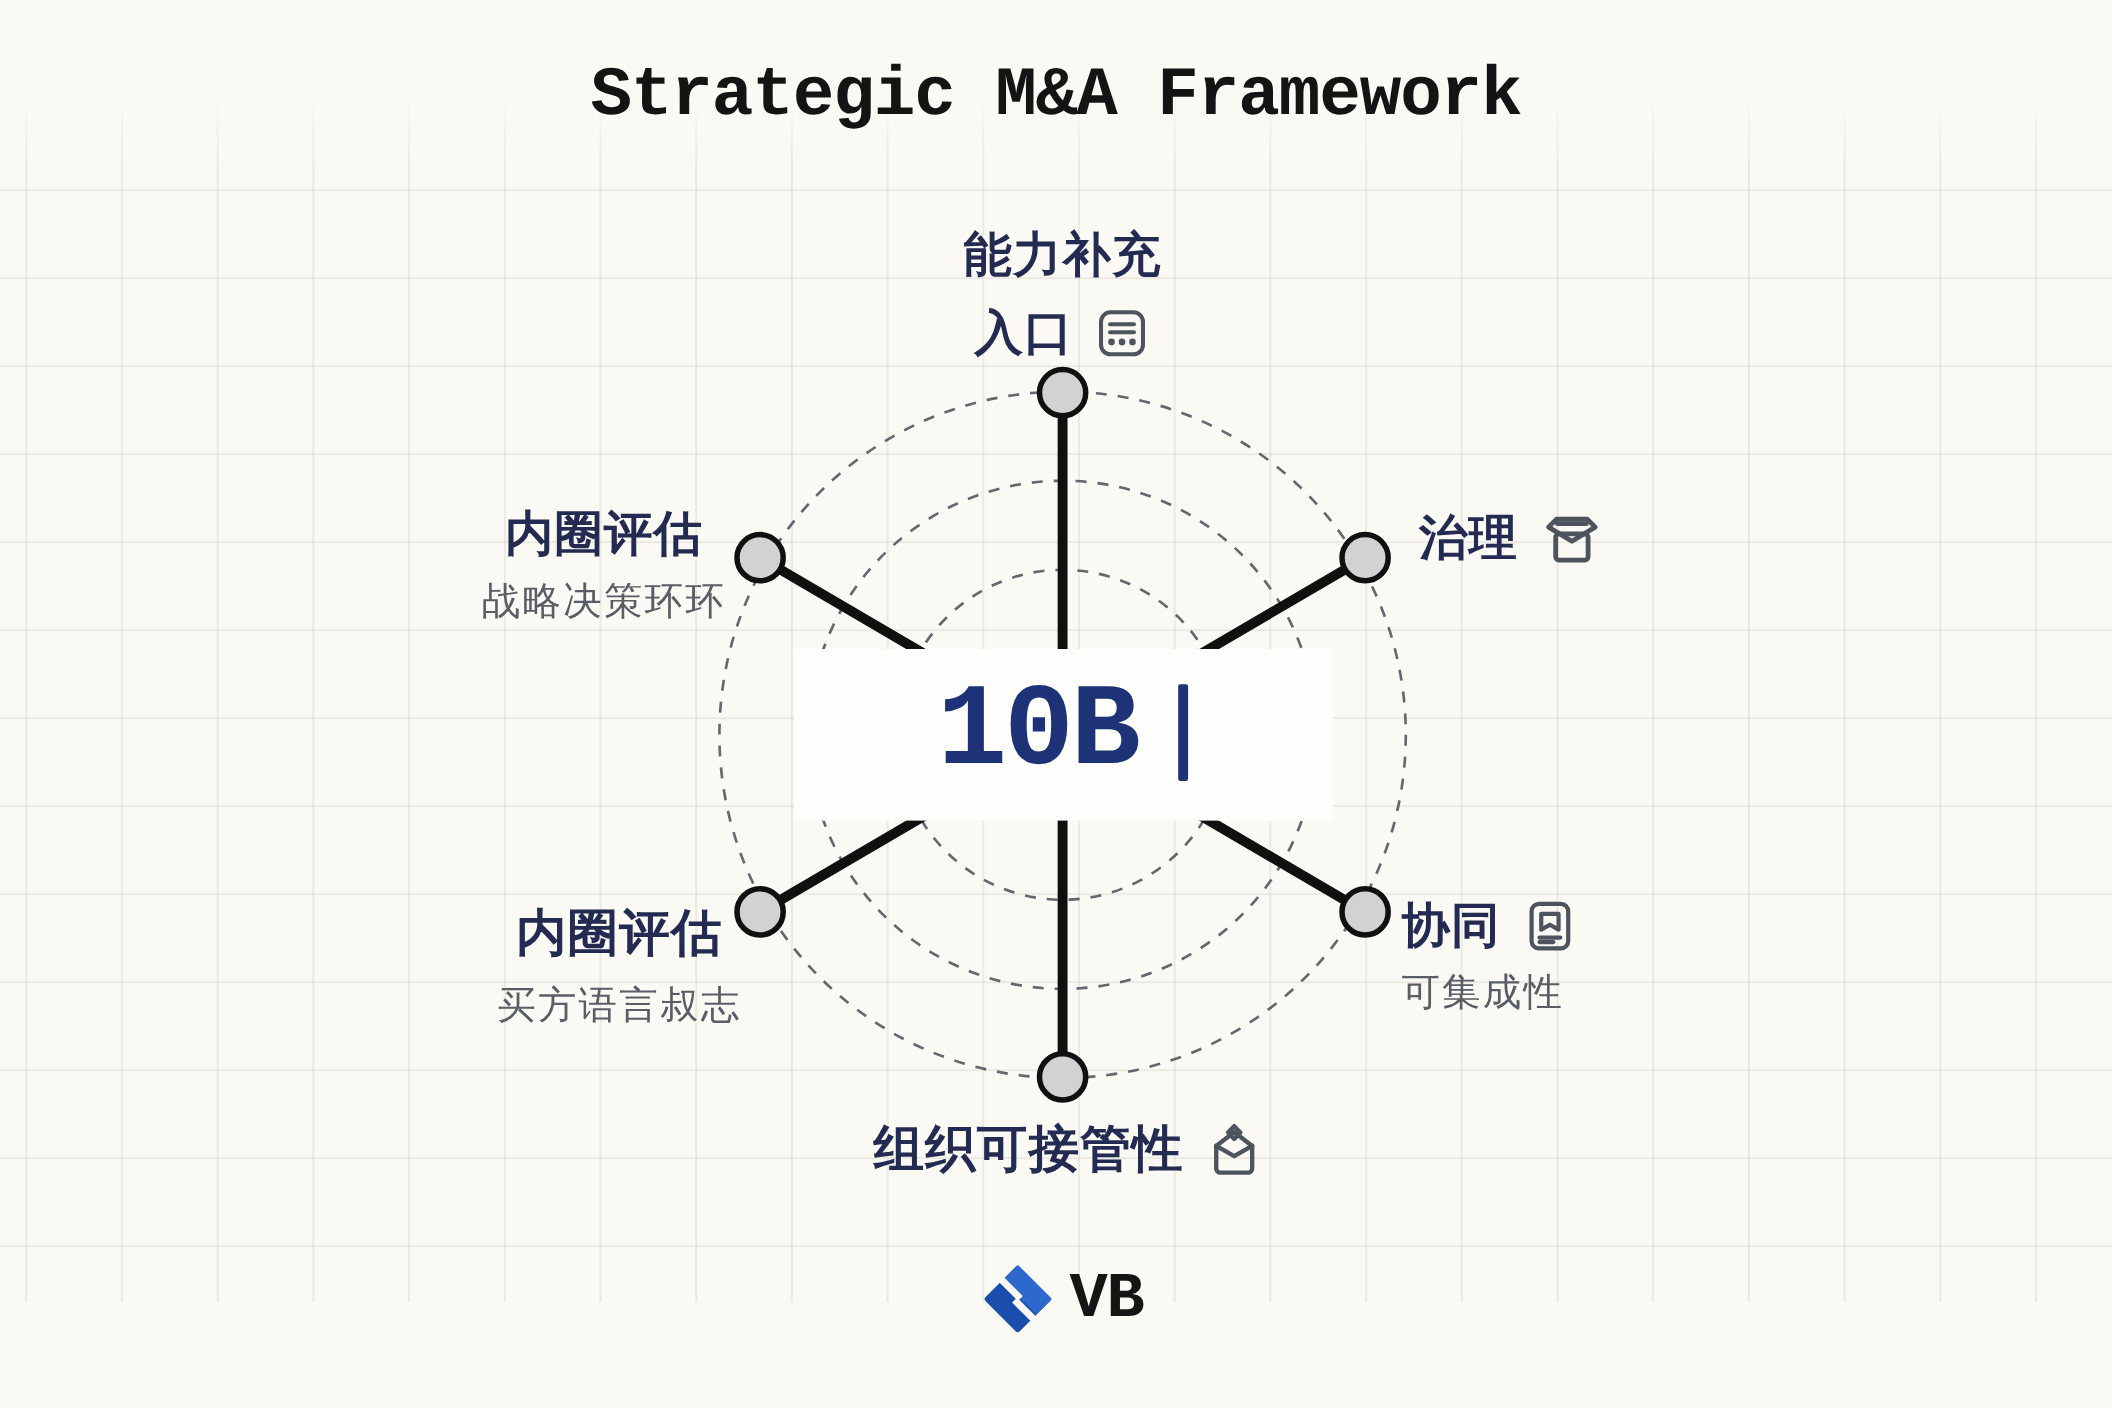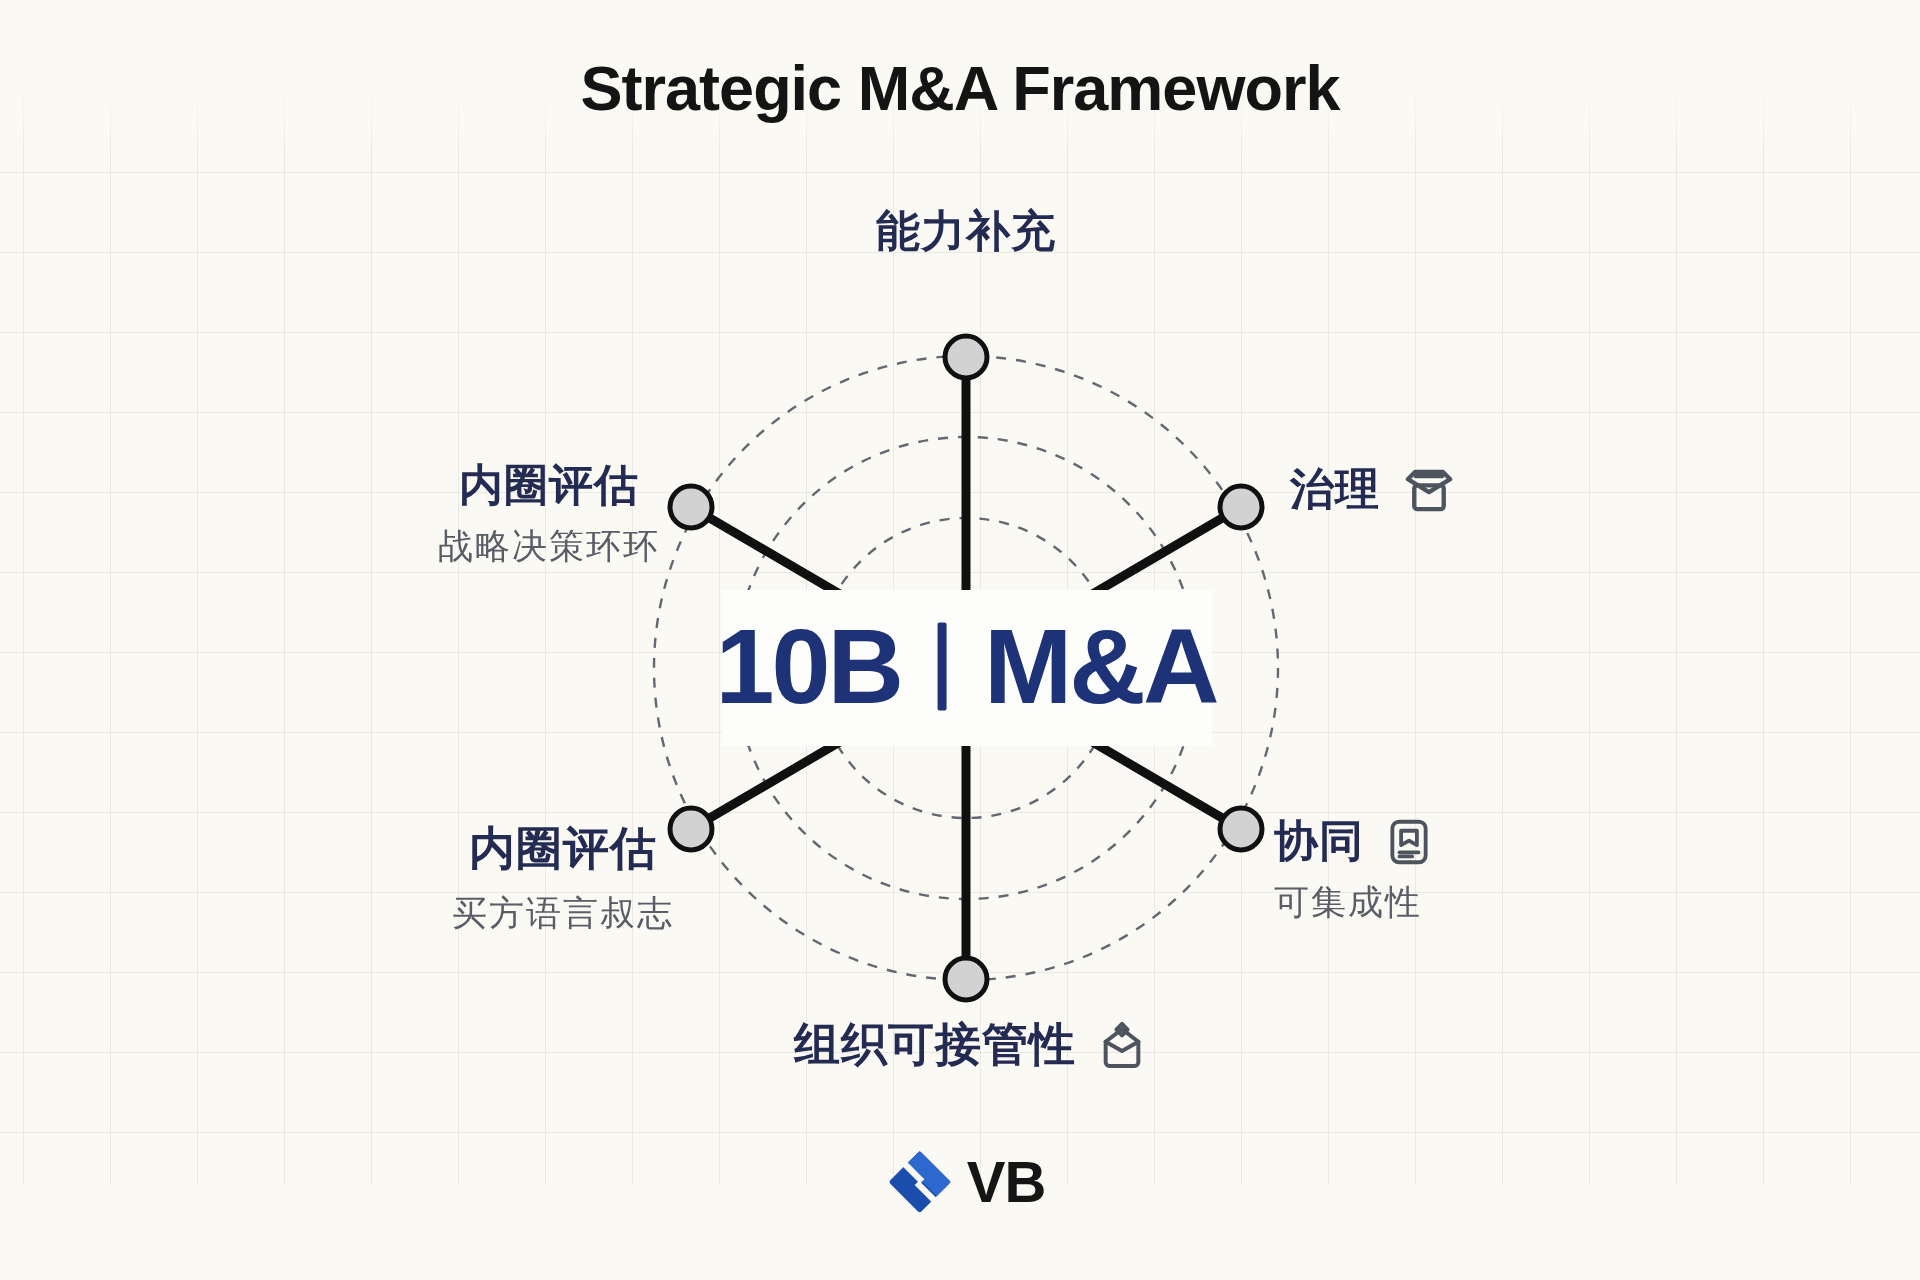--- a/index.html
+++ b/index.html
@@ -10,20 +10,21 @@
     overflow:hidden;
   }
   .page{
     position:relative; width:1920px; height:1184px;
     background-color:#faf9f3;
     background-image:
       linear-gradient(to right, rgba(198,196,187,0.30) 1.5px, transparent 1.5px),
       linear-gradient(to bottom, rgba(198,196,187,0.30) 1.5px, transparent 1.5px);
     background-size:87px 80px;
     background-position:23px 12px;
+    font-family:Liberation Mono, monospace;
   }
   
   .title-band{
     position:absolute; left:0; top:0; width:1920px; height:150px;
     background:linear-gradient(to bottom, rgba(250,249,243,0.95) 60%, rgba(250,249,243,0));
   }
   .page-title{
     position:absolute; left:0; top:52px; width:1920px;
     text-align:center;
     font-size:63px; font-weight:800; letter-spacing:-1px;
@@ -80,25 +81,37 @@
       <circle cx="1241" cy="829" r="21"></circle>
       <circle cx="966" cy="979" r="21"></circle>
       <circle cx="691" cy="829" r="21"></circle>
       <circle cx="691" cy="507" r="21"></circle>
     </g>
   </svg>
 
   <div class="hub-text">
     <span>10B</span>
     <span class="hub-divider"></span>
-    <span>M&amp;A</span>
   </div>
 
   <div class="node-label centered" style="left:966px; top:202px;">
     <div class="node-title">能力补充</div>
+    <div class="label-row" style="margin-top:12px;">
+      <span class="node-title">入口</span>
+      <span class="icon">
+        <svg width="52" height="52" viewBox="0 0 24 24">
+          <rect x="3.2" y="3.2" width="17.6" height="17.6" rx="4"></rect>
+          <line x1="7" y1="8.2" x2="17" y2="8.2"></line>
+          <line x1="7" y1="11.6" x2="17" y2="11.6"></line>
+          <circle cx="7.6" cy="15.6" r="0.55" fill="#4d545e"></circle>
+          <circle cx="12" cy="15.6" r="0.55" fill="#4d545e"></circle>
+          <circle cx="16.4" cy="15.6" r="0.55" fill="#4d545e"></circle>
+        </svg>
+      </span>
+    </div>
   </div>
 
   <div class="node-label" style="left:1290px; top:458px;">
     <div class="label-row">
       <span class="node-title">治理</span>
       <span class="icon">
         <svg width="62" height="62" viewBox="0 0 24 24">
           <rect x="6.3" y="10.6" width="11.4" height="9.2" rx="1.2"></rect>
           <path d="M6.6,5.4 L17.4,5.4 L20.2,8.2 L12,13.2 L3.8,8.2 Z"></path>
           <line x1="6.9" y1="7" x2="17.1" y2="7"></line>

